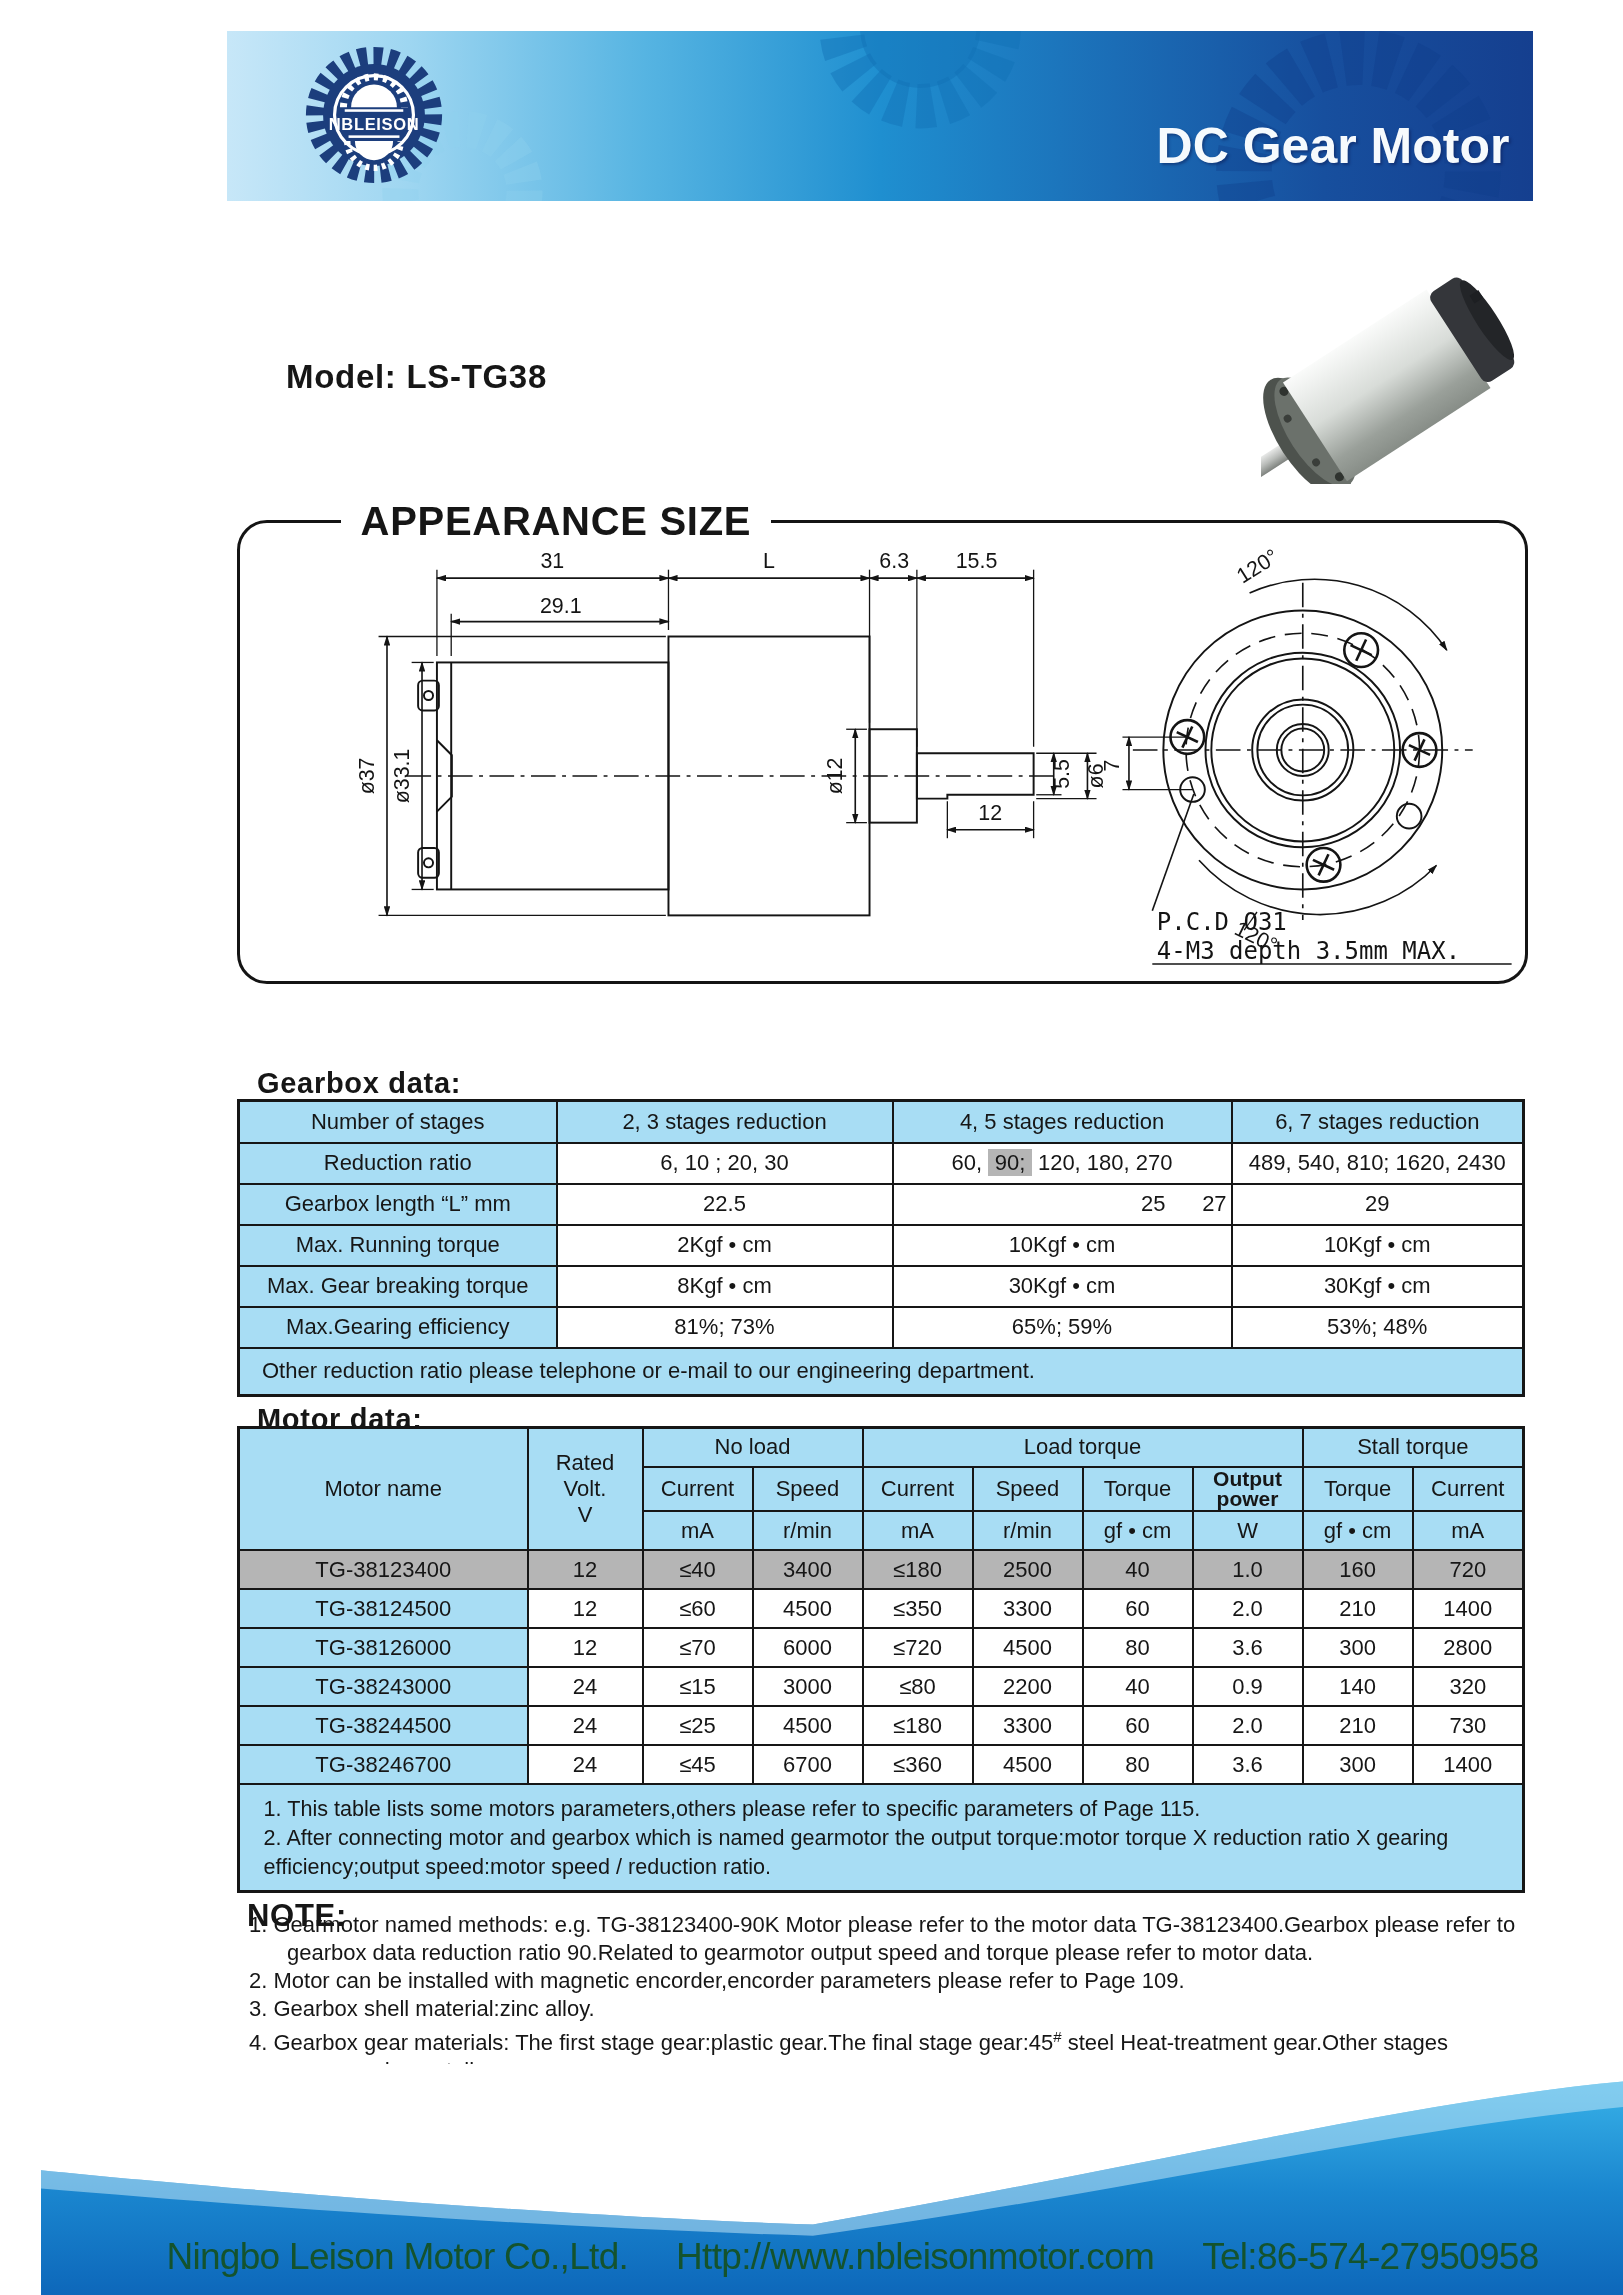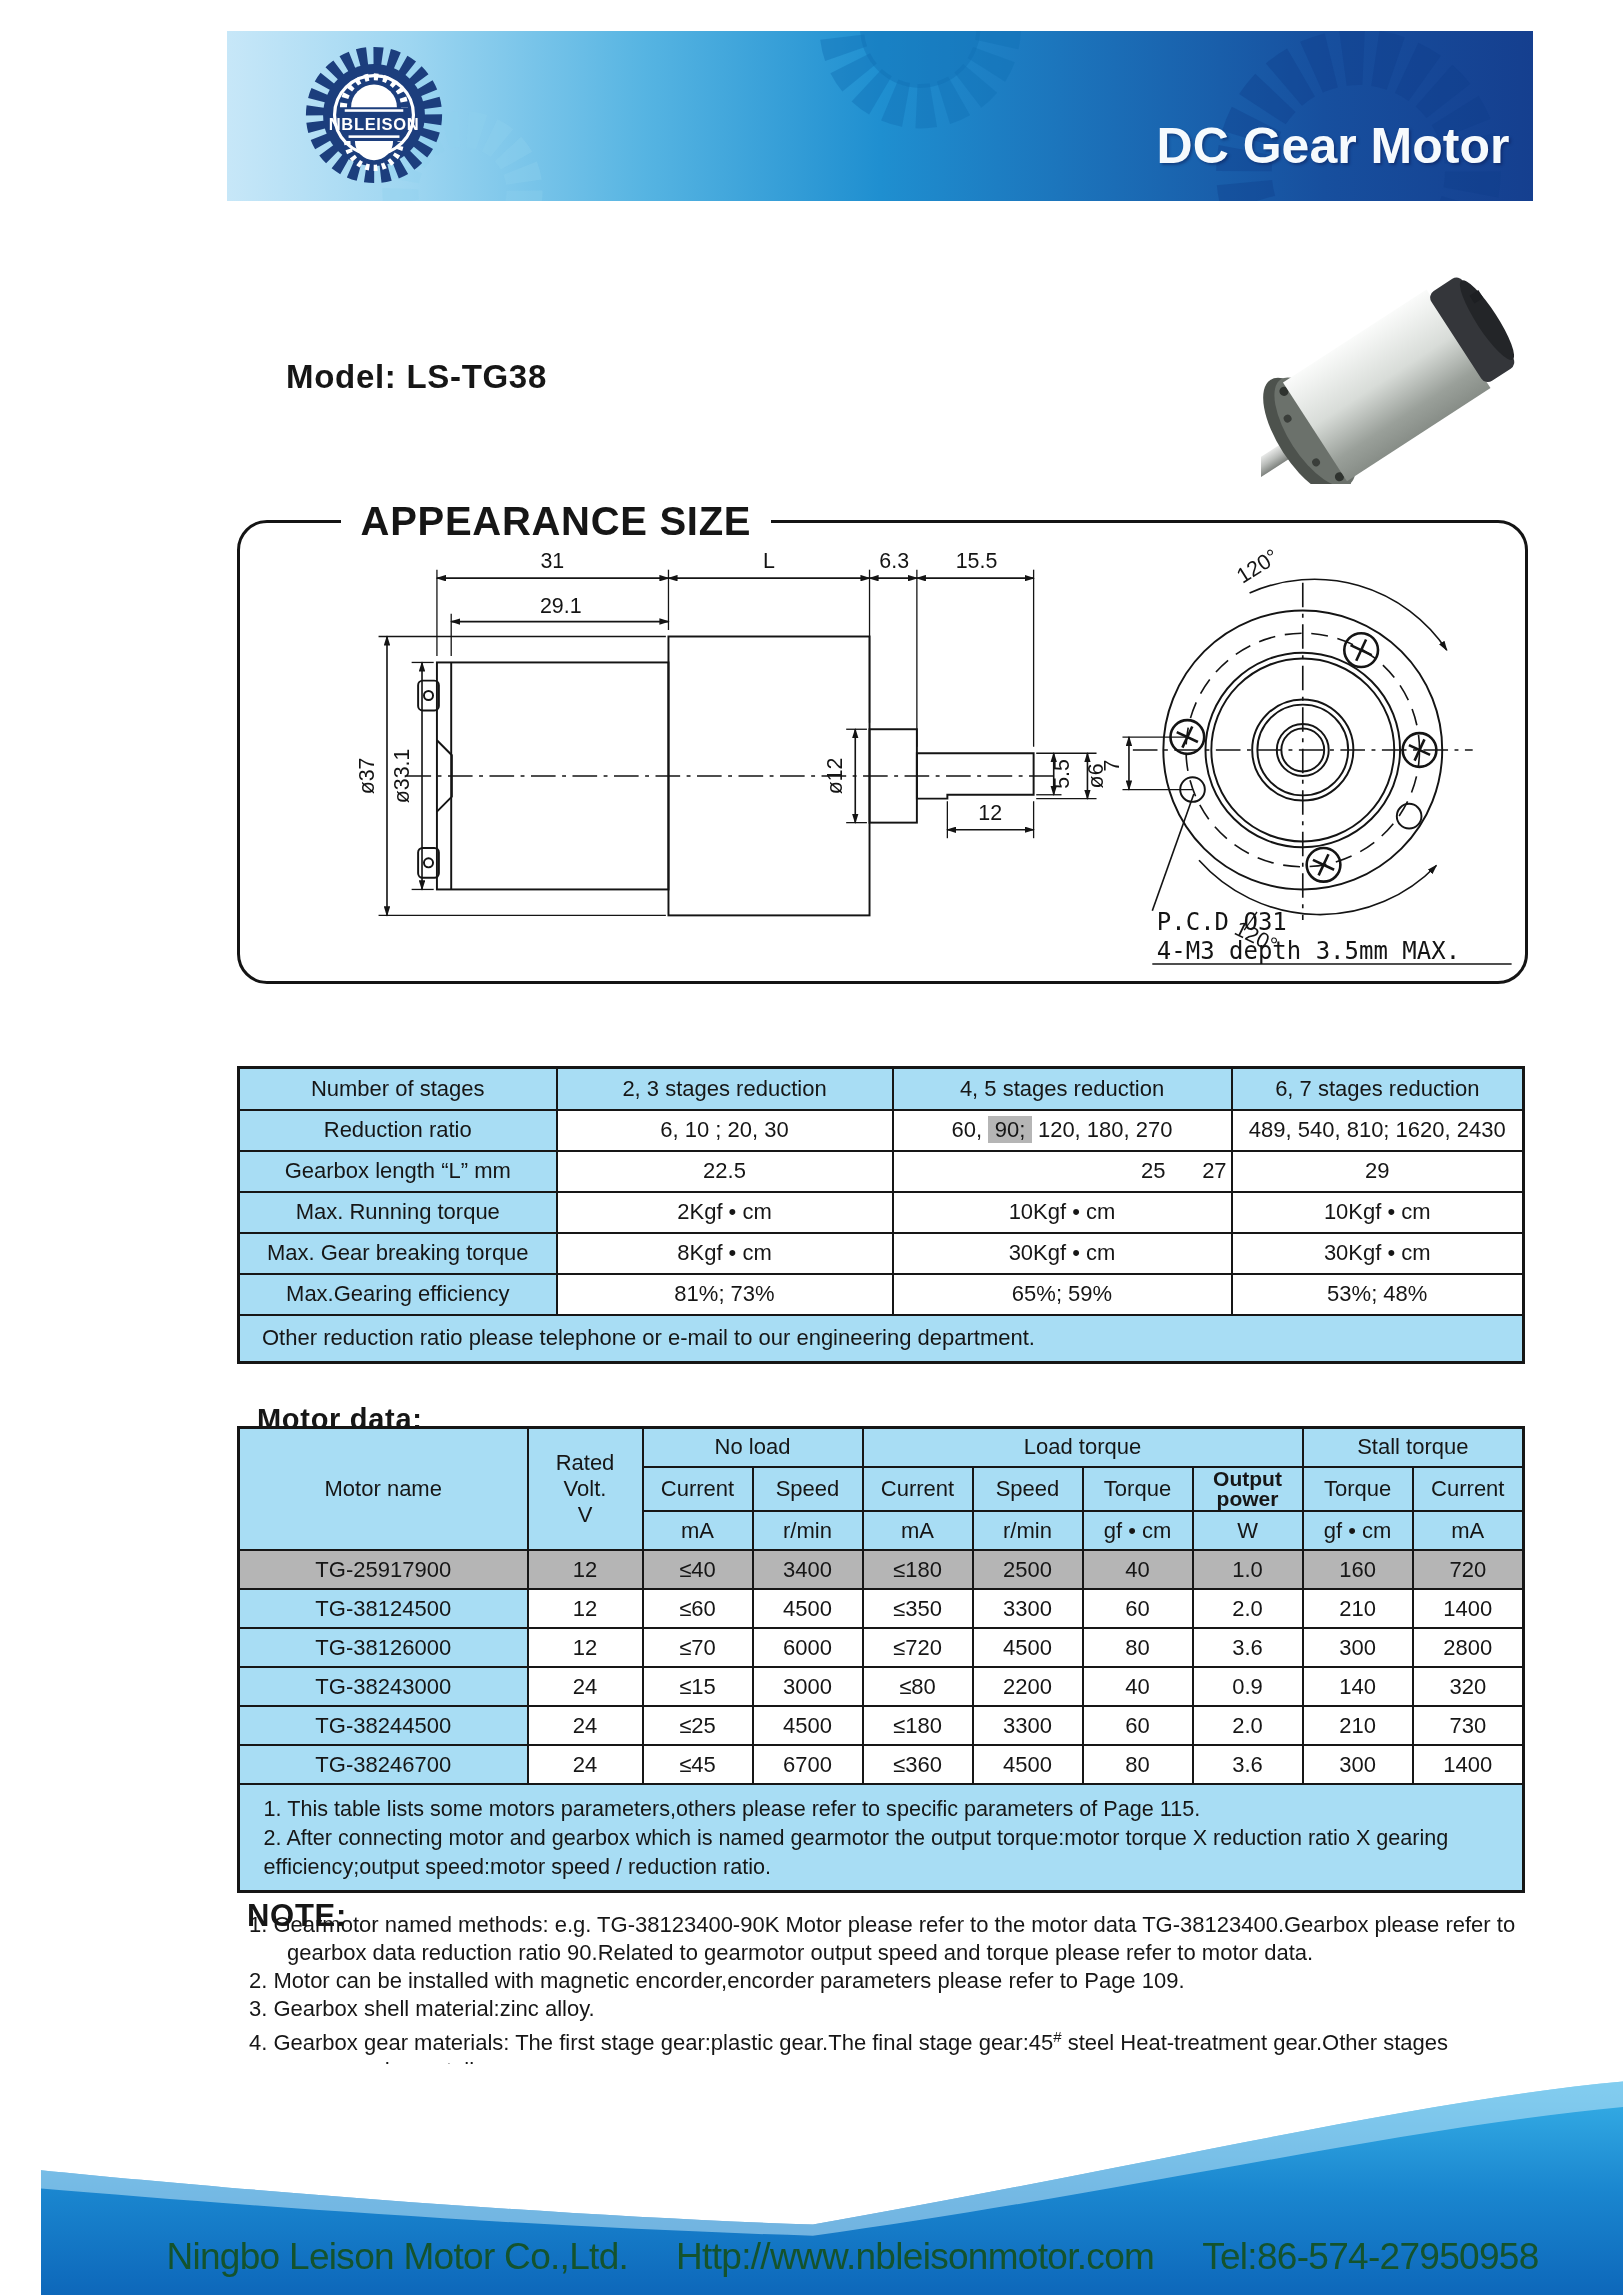--- a/index.html
+++ b/index.html
@@ -32,21 +32,21 @@
   .sec-h{position:absolute;left:216px;font-size:29px;font-weight:bold;letter-spacing:0.7px;}
   #h-gearbox{top:1043px;}
   #h-motor{top:1379px;}
   #h-note{top:1872px;left:206px;font-size:31px;}
 
   
   table{border-collapse:collapse;table-layout:fixed;position:absolute;left:196px;background:#fff;
         font-size:22px;text-align:center;color:#161616;}
   td{border:2px solid #161616;border-top-width:2.6px;border-bottom-width:2.6px;vertical-align:middle;
      padding:1.3px 3.9px;overflow:hidden;}
-  .gearbox-table{top:1066px;width:1285px;border:3.9px solid #161616;padding-left:36px;}
+  .gearbox-table{top:1099px;width:1285px;border:3.9px solid #161616;padding-left:36px;}
   .motor-table{top:1426px;width:1285px;border:3.9px solid #161616;}
   .blue{background:#a8ddf4;}
   .gray-row td{background:#b5b5b5;}
   .hl{background:#b5b5b5;padding:0.7px 6.5px;}
   .prespace{white-space:pre;text-align:right;}
   .prewrap{white-space:pre-line;}
   .gearbox-table tr{height:41px;}
   .gearbox-table tr.first{height:42px;}
   .gearbox-table tr.last{height:48px;}
   .gearbox-table td.span-note{text-align:left;padding-left:22px;}
@@ -345,21 +345,21 @@
       <td class="blue">mA</td>
       <td class="blue">r/min</td>
       <td class="blue">mA</td>
       <td class="blue">r/min</td>
       <td class="blue">gf • cm</td>
       <td class="blue">W</td>
       <td class="blue">gf • cm</td>
       <td class="blue">mA</td>
     </tr>
     <tr class="gray-row">
-      <td>TG-25917900</td>
+      <td>TG-38123400</td>
       <td>12</td>
       <td>≤40</td>
       <td>3400</td>
       <td>≤180</td>
       <td>2500</td>
       <td>40</td>
       <td>1.0</td>
       <td>160</td>
       <td>720</td>
     </tr>

